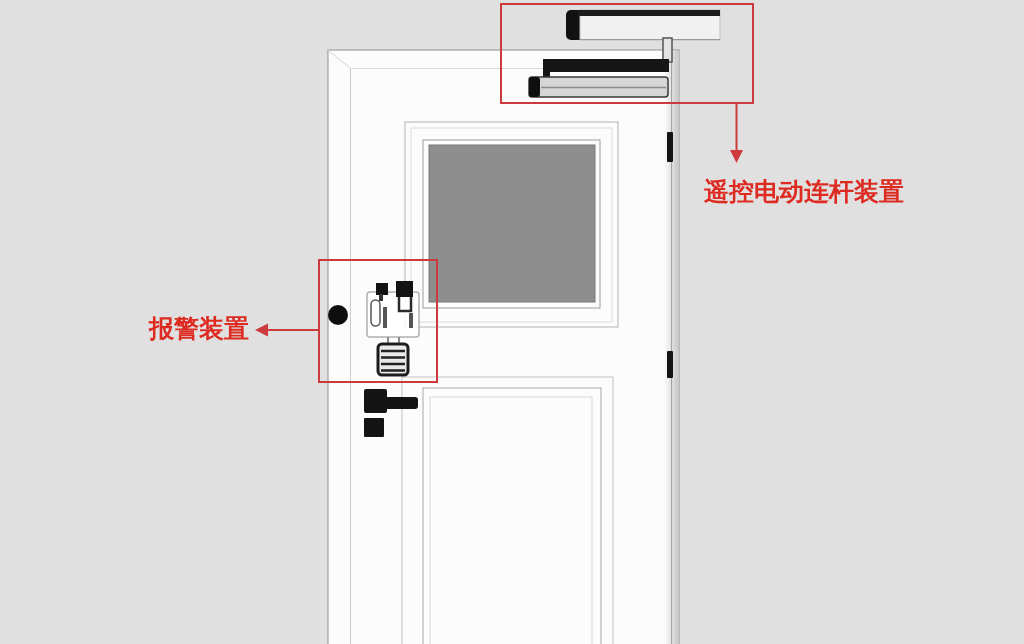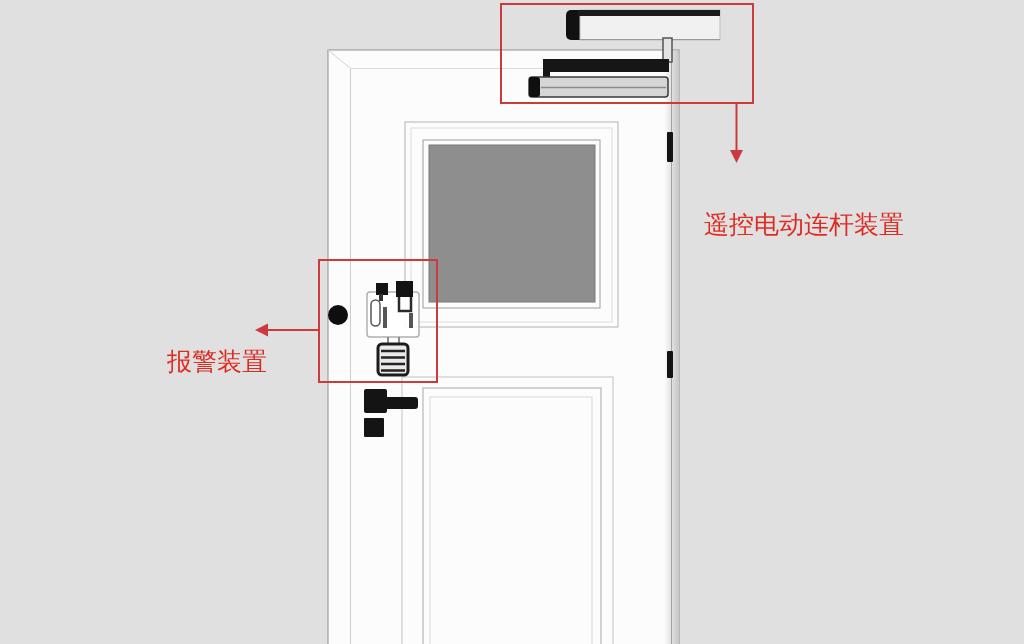--- a/index.html
+++ b/index.html
@@ -18,30 +18,29 @@
   .door-face{fill:var(--door-white);stroke:#8f8f8f;stroke-width:1;}
   .frameline{fill:none;}
   .hw{fill:var(--hardware-black);}
   .annot{fill:none;stroke:var(--annotation-red);stroke-width:2;}
   .annot-line{stroke:var(--annotation-red);stroke-width:2;}
   .annot-head{fill:var(--annotation-red);stroke:none;}
   .glass{fill:var(--glass-gray);stroke:#787878;stroke-width:1;}
   .label{
     position:absolute;
     font-family:"Liberation Sans",sans-serif;
-    font-weight:normal;
+    font-weight:bold;
     font-size:25px;
     line-height:28px;
     color:var(--label-red);
     white-space:nowrap;
     letter-spacing:0px;
-    margin-top:33px;
   }
   .label-closer{left:704px;top:177px;}
-  .label-alarm{left:167px;top:314px;}
+  .label-alarm{left:149px;top:314px;}
 </style>
 </head>
 <body>
 
 <div class="stage">
 
   <svg width="1024" height="644" viewBox="0 0 1024 644">
     <defs>
       <linearGradient id="edgeGrad" x1="0" y1="0" x2="1" y2="0">
         <stop offset="0" stop-color="#fdfdfd"></stop>

